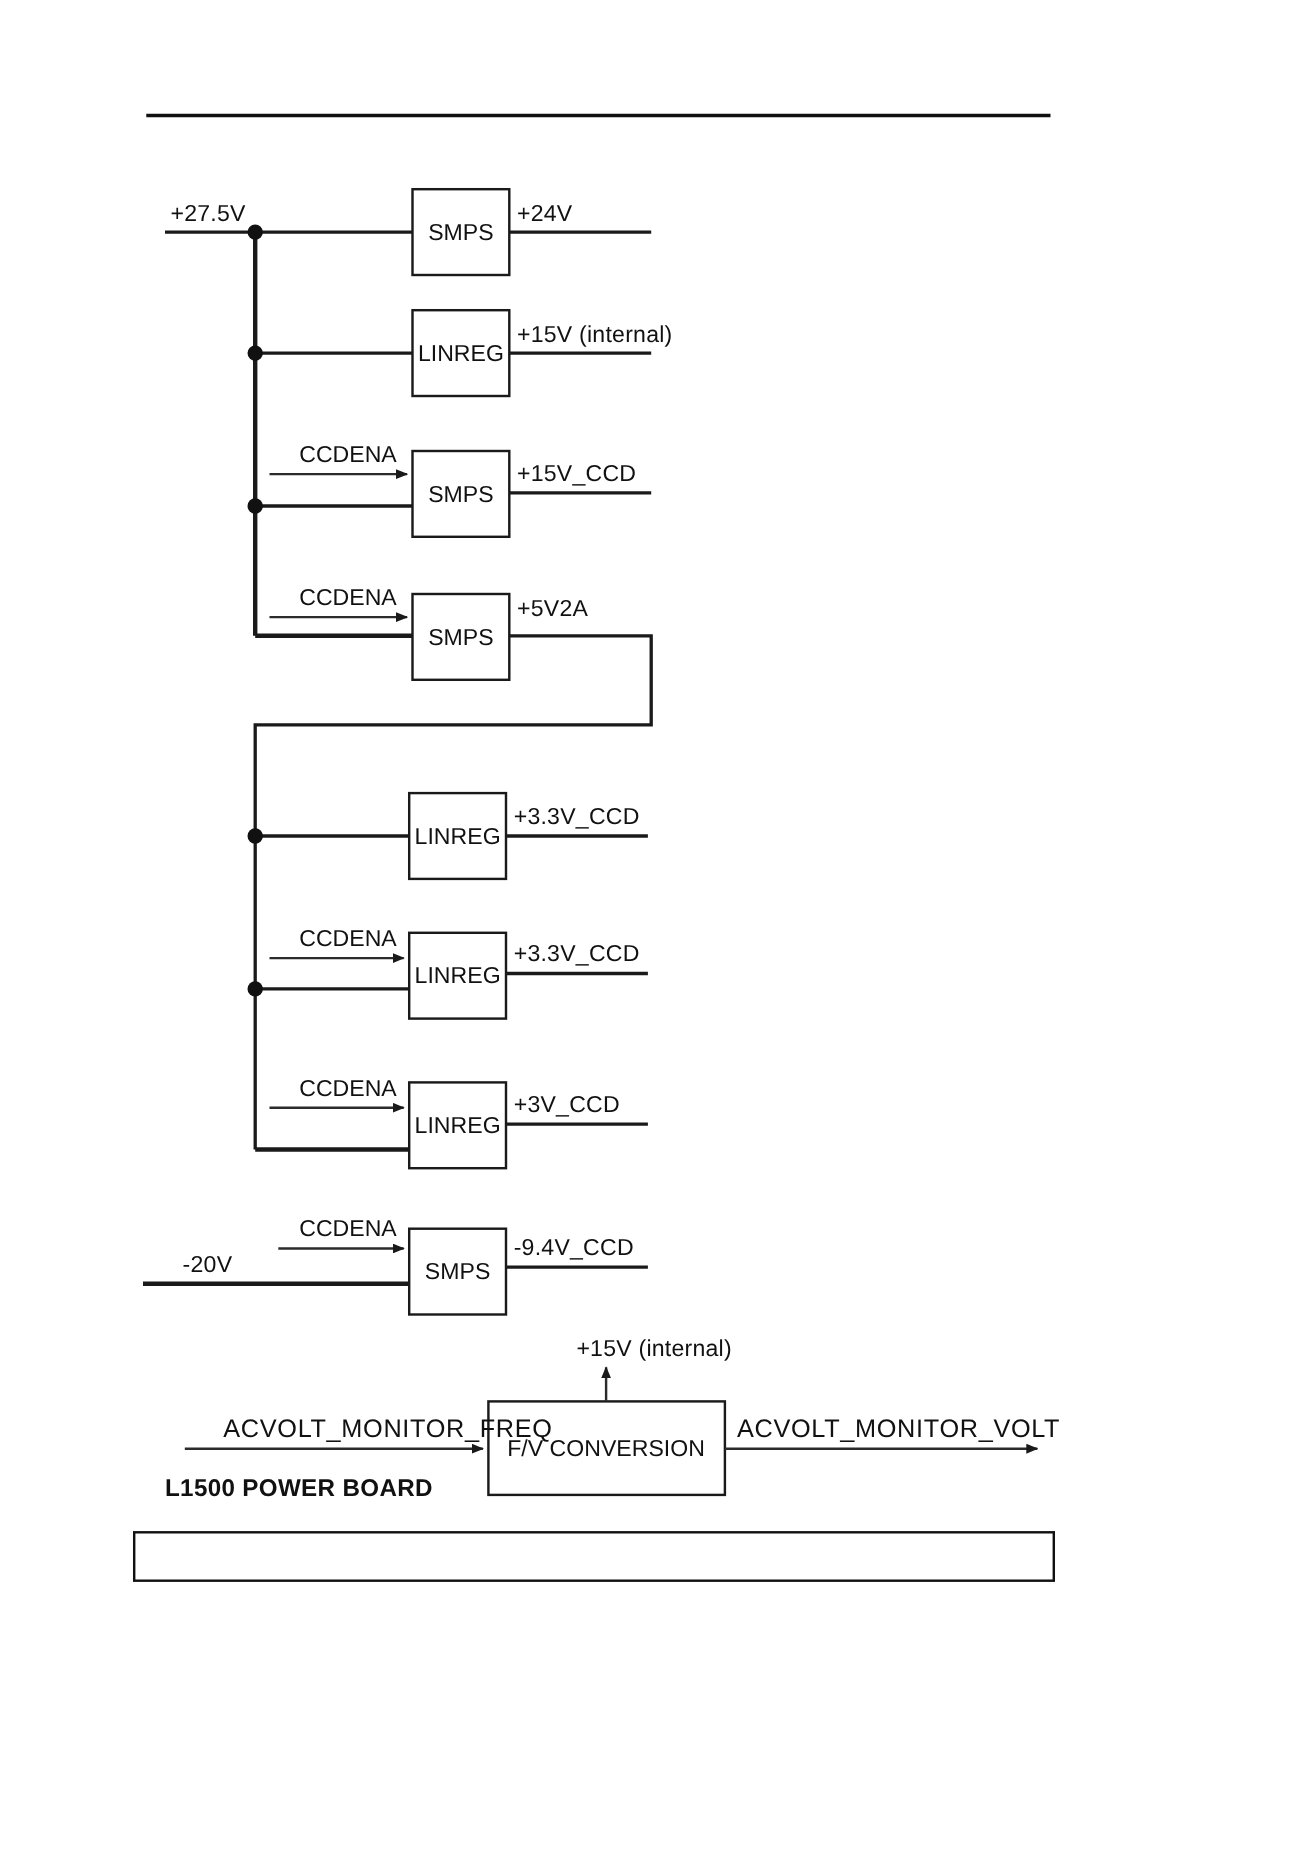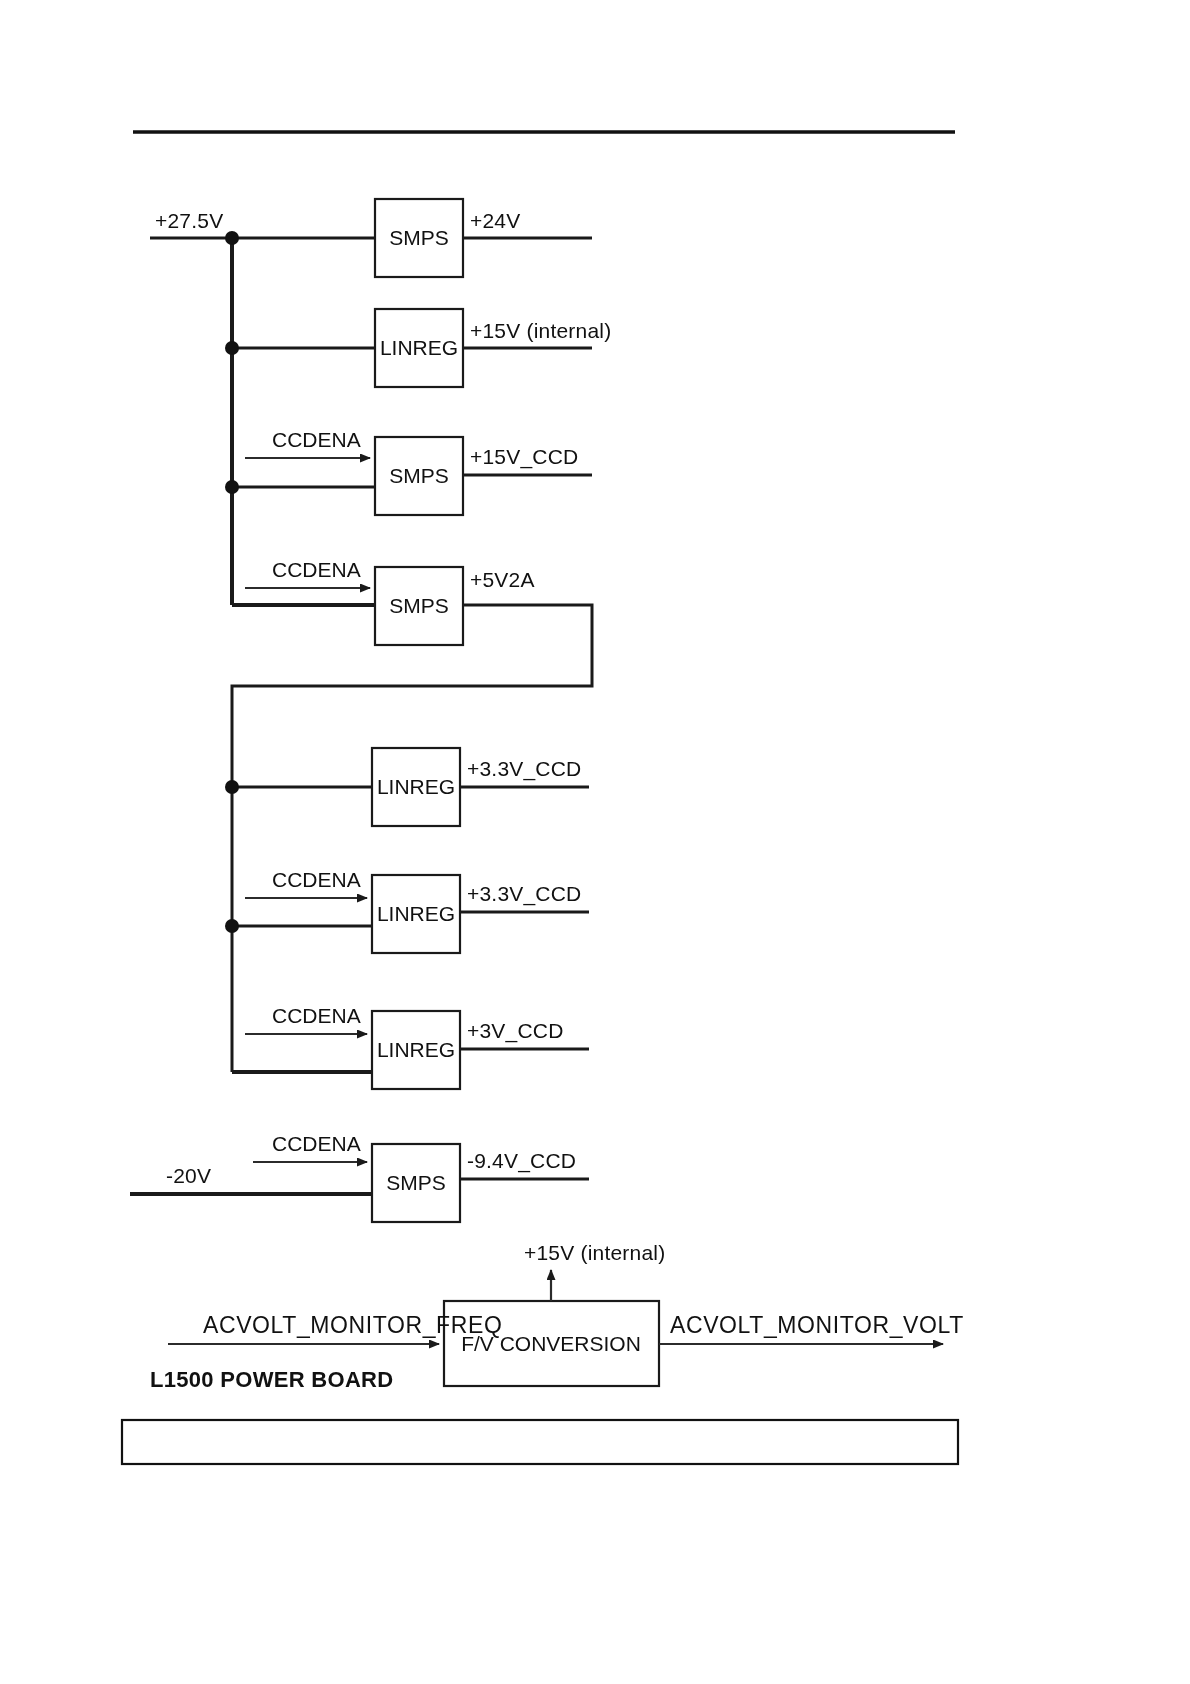--- a/index.html
+++ b/index.html
@@ -13,21 +13,20 @@
     font-family: "Liberation Sans", sans-serif;
     color: #000000;
     position: relative;
     overflow: hidden;
   }
   #page {
     position: absolute;
     left: 0; top: 0;
     width: 1190px;
     height: 1284px;
-    margin-top: 27px;
   }
   svg.diagram {
     position: absolute;
     left: 0; top: 0;
     width: 1190px;
     height: 1684px;
     display: block;
   }
   .wire        { stroke: #1a1a1a; stroke-width: 3; fill: none; stroke-linecap: butt; }
   .wire-thin   { stroke: #2b2b2b; stroke-width: 2.2; fill: none; }

